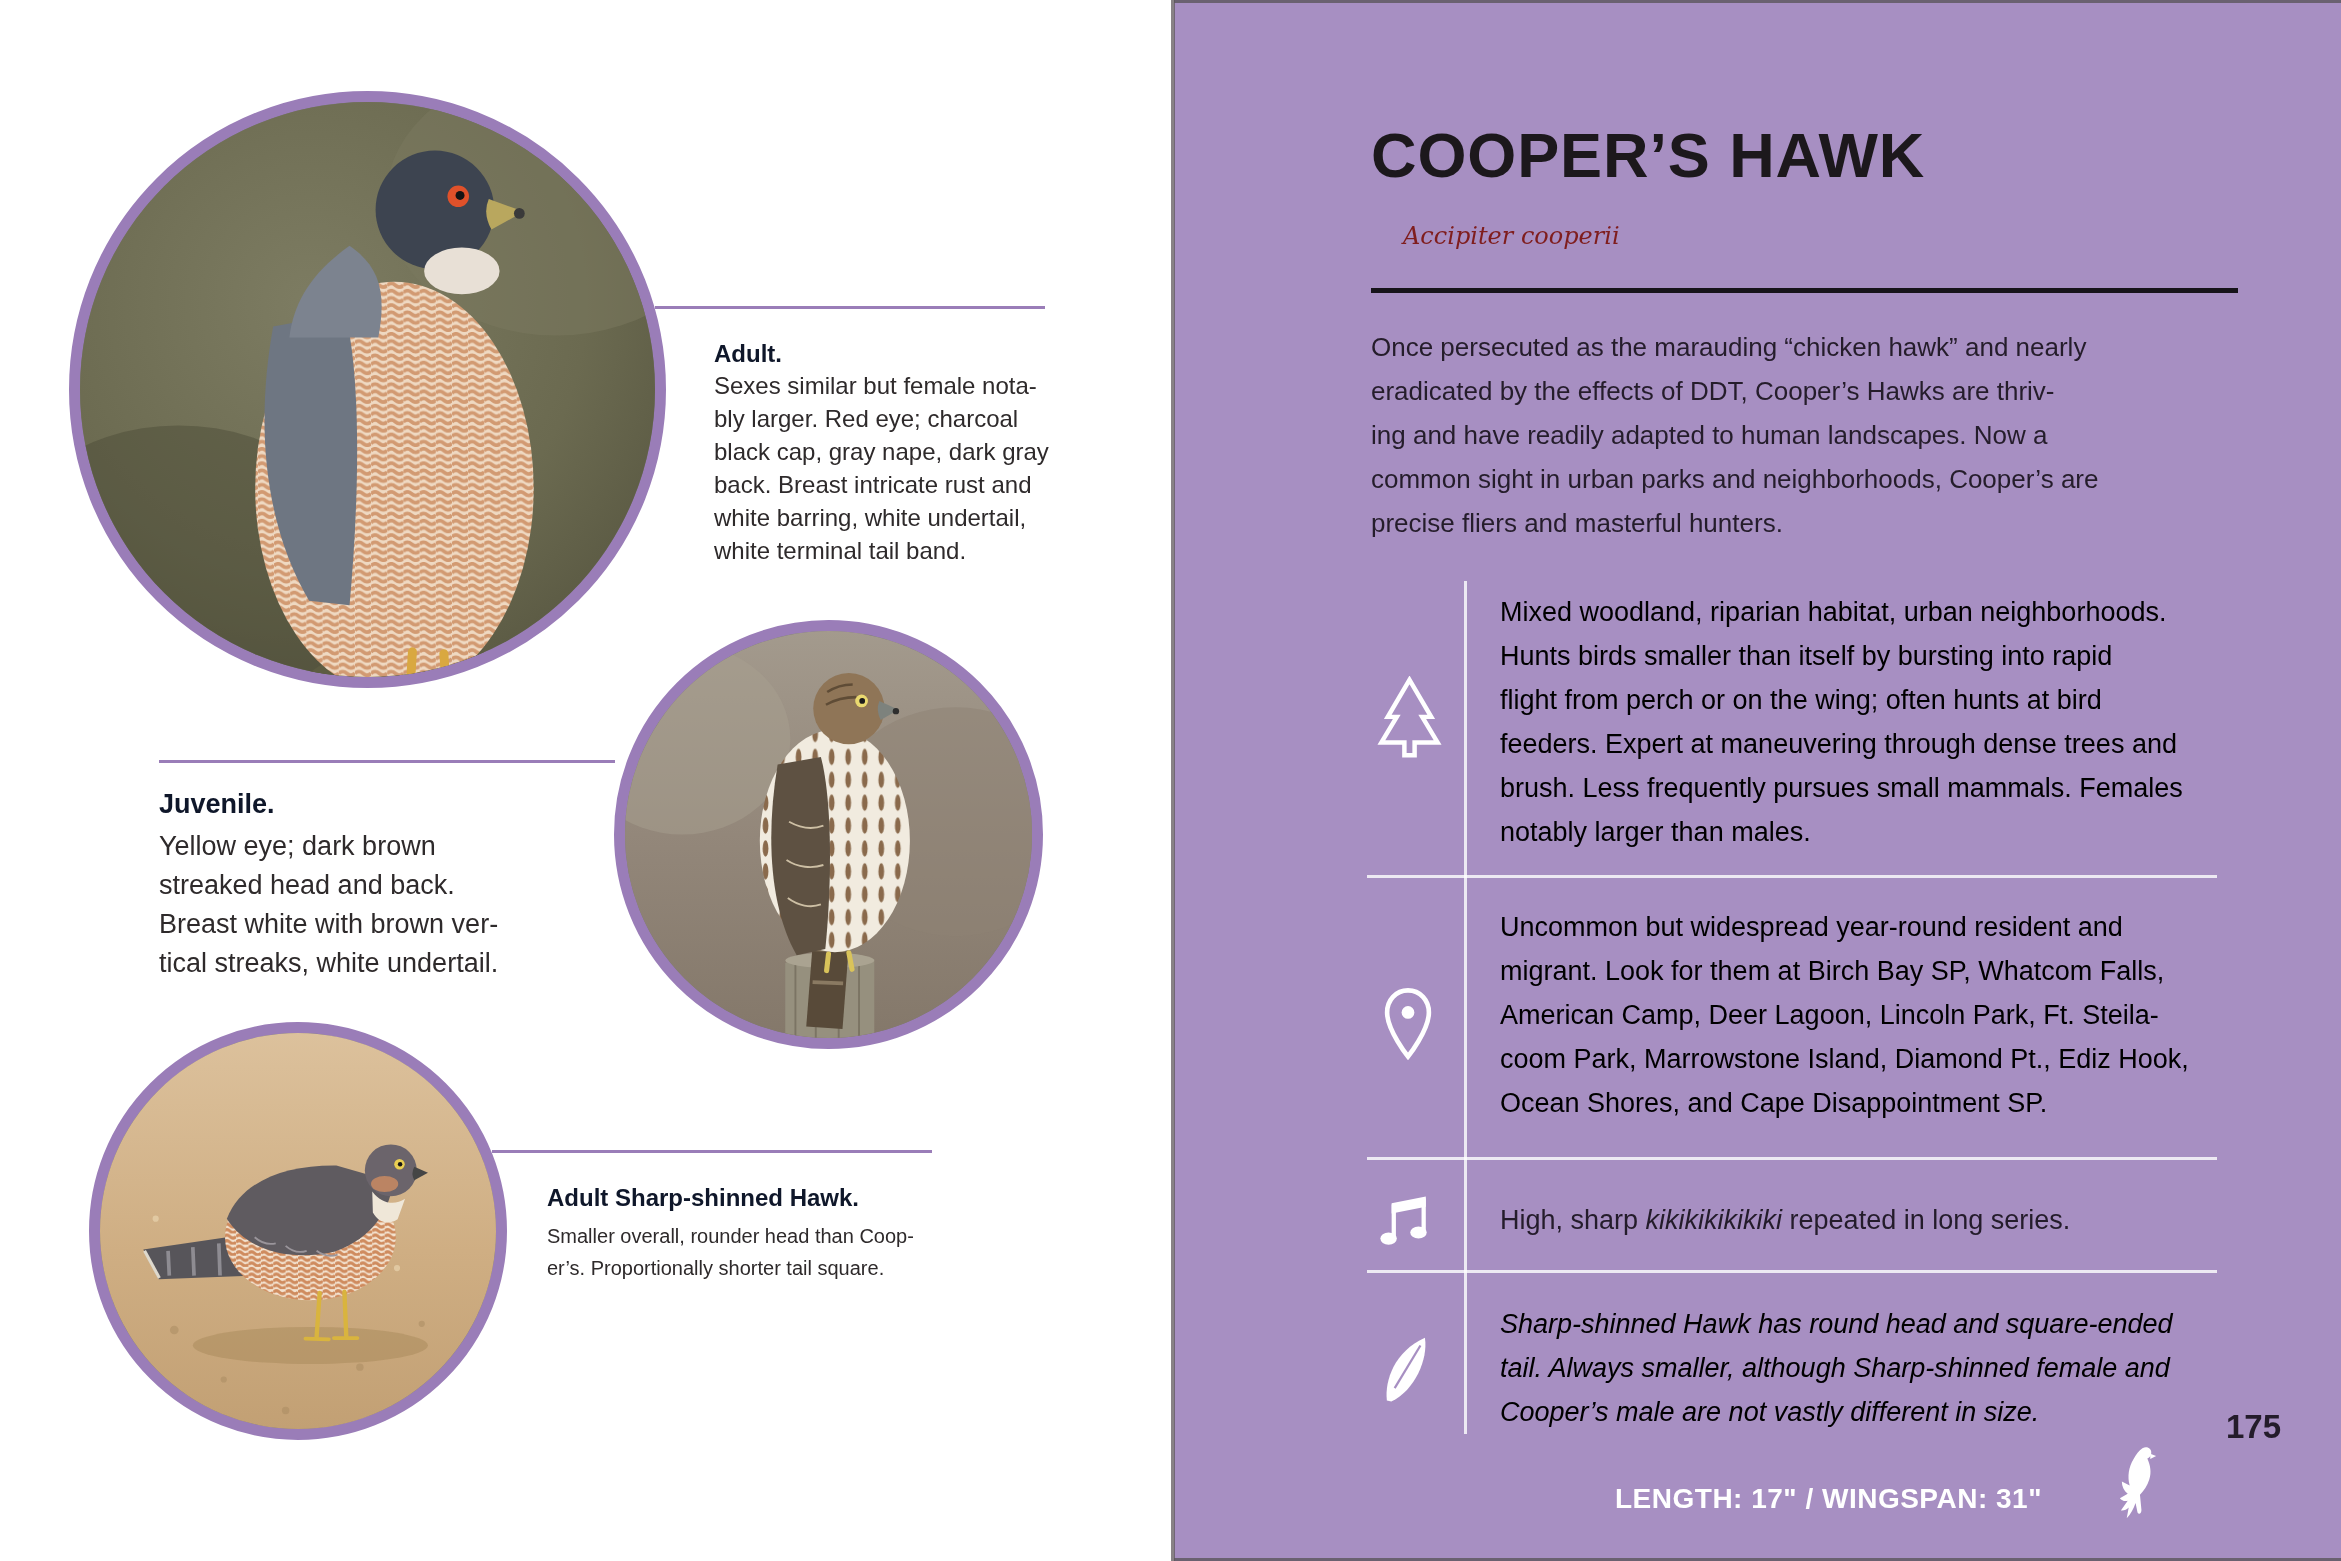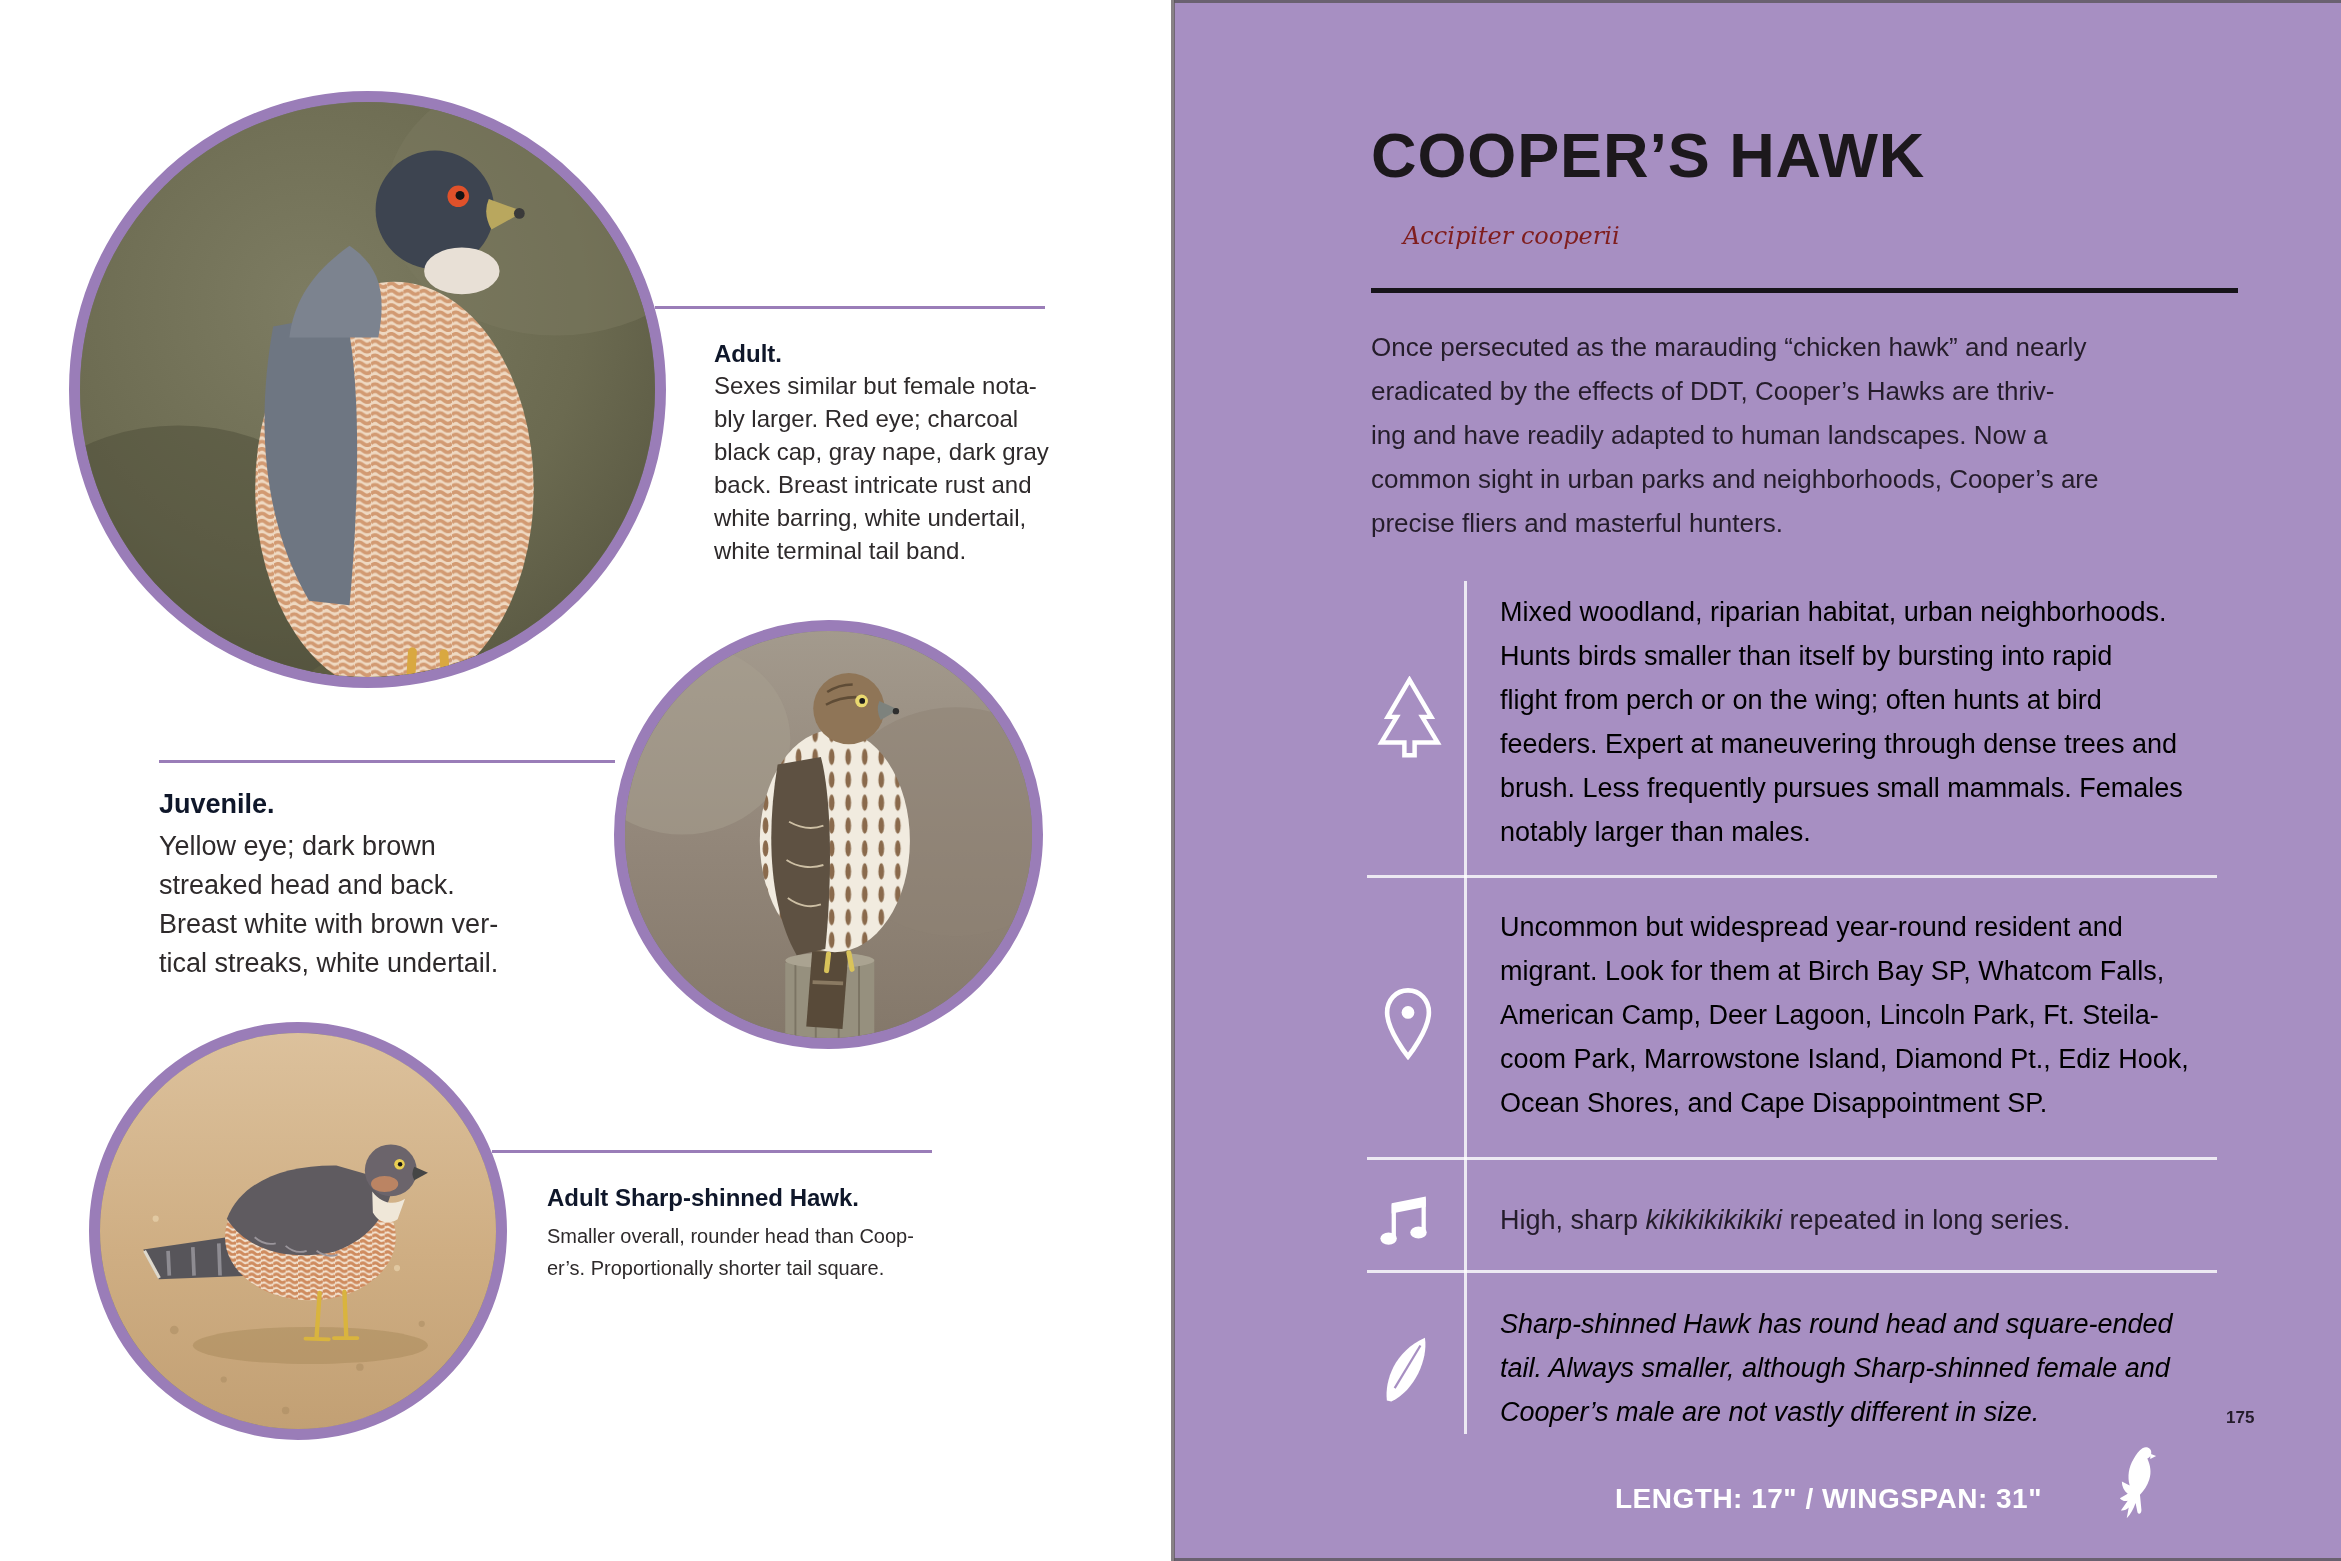--- a/index.html
+++ b/index.html
@@ -31,21 +31,21 @@
 
   .icon-box{position:absolute;}
   .icon-tree{left:203px;top:676px;width:65px;height:83px;}
   .icon-pin{left:205px;top:982px;width:58px;height:83px;}
   .icon-note{left:203px;top:1189px;width:61px;height:65px;}
   .icon-feather{left:205px;top:1328px;width:56px;height:81px;}
 
   .footer-stats{position:absolute;left:441px;top:1483px;font-size:28px;font-weight:800;
       letter-spacing:0.5px;color:#ffffff;white-space:nowrap;}
   .footer-hawk{position:absolute;left:940px;top:1445px;width:49px;height:79px;}
-  .page-number{position:absolute;left:1052px;top:1408px;font-size:17px;font-weight:700;color:#241c2b;}
+  .page-number{position:absolute;left:1052px;top:1408px;font-size:33px;font-weight:700;color:#241c2b;}
 
   
   .photo-circle{position:absolute;border-radius:50%;border:11.7px solid #9a7db8;
       overflow:hidden;box-sizing:border-box;background:#777;}
   .photo-circle svg{position:absolute;left:0;top:0;width:100%;height:100%;}
   .circle-adult{left:69px;top:91px;width:597px;height:597px;}
   .circle-juvenile{left:614px;top:620px;width:429px;height:429px;}
   .circle-sharp{left:89px;top:1022px;width:418px;height:418px;}
 
   .cap-rule{position:absolute;height:2.7px;background:#9a7db8;}

